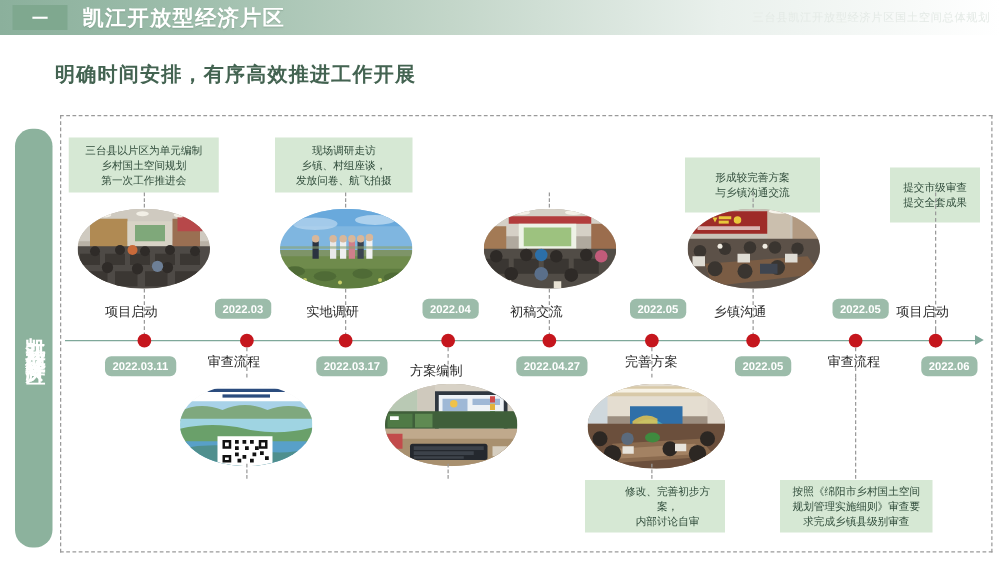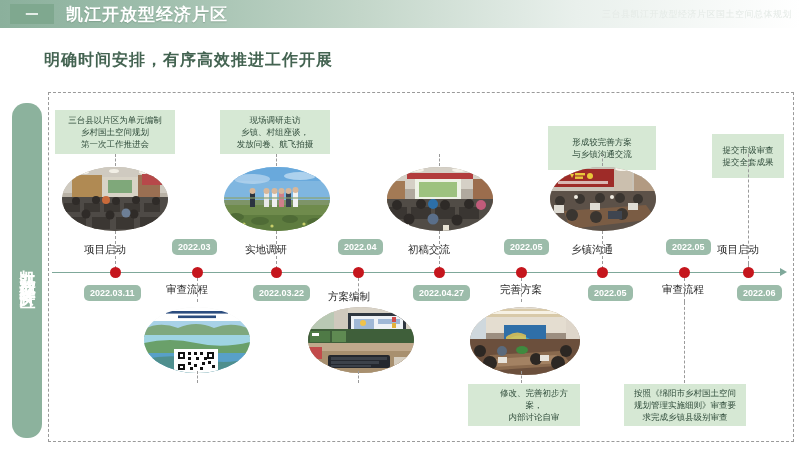--- a/index.html
+++ b/index.html
@@ -311,21 +311,21 @@
   <div class="dot" style="left:192px;"></div>
   <div class="dot" style="left:271px;"></div>
   <div class="dot" style="left:353px;"></div>
   <div class="dot" style="left:434px;"></div>
   <div class="dot" style="left:516px;"></div>
   <div class="dot" style="left:597px;"></div>
   <div class="dot" style="left:679px;"></div>
   <div class="dot" style="left:743px;"></div>
 
   <div class="dbadge" style="left:84px;top:285px;">2022.03.11</div>
-  <div class="dbadge" style="left:253px;top:285px;">2022.03.22</div>
+  <div class="dbadge" style="left:253px;top:285px;">2022.03.17</div>
   <div class="dbadge" style="left:413px;top:285px;">2022.04.27</div>
   <div class="dbadge" style="left:588px;top:285px;">2022.05</div>
   <div class="dbadge" style="left:737px;top:285px;">2022.06</div>
 
   <div class="tlabel" style="left:166px;top:283px;">审查流程</div>
   <div class="vline" style="left:197px;top:278px;height:24px;"></div>
 
   <div class="tlabel" style="left:328px;top:290px;">方案编制</div>
   <div class="vline" style="left:358px;top:278px;height:24px;"></div>
 

